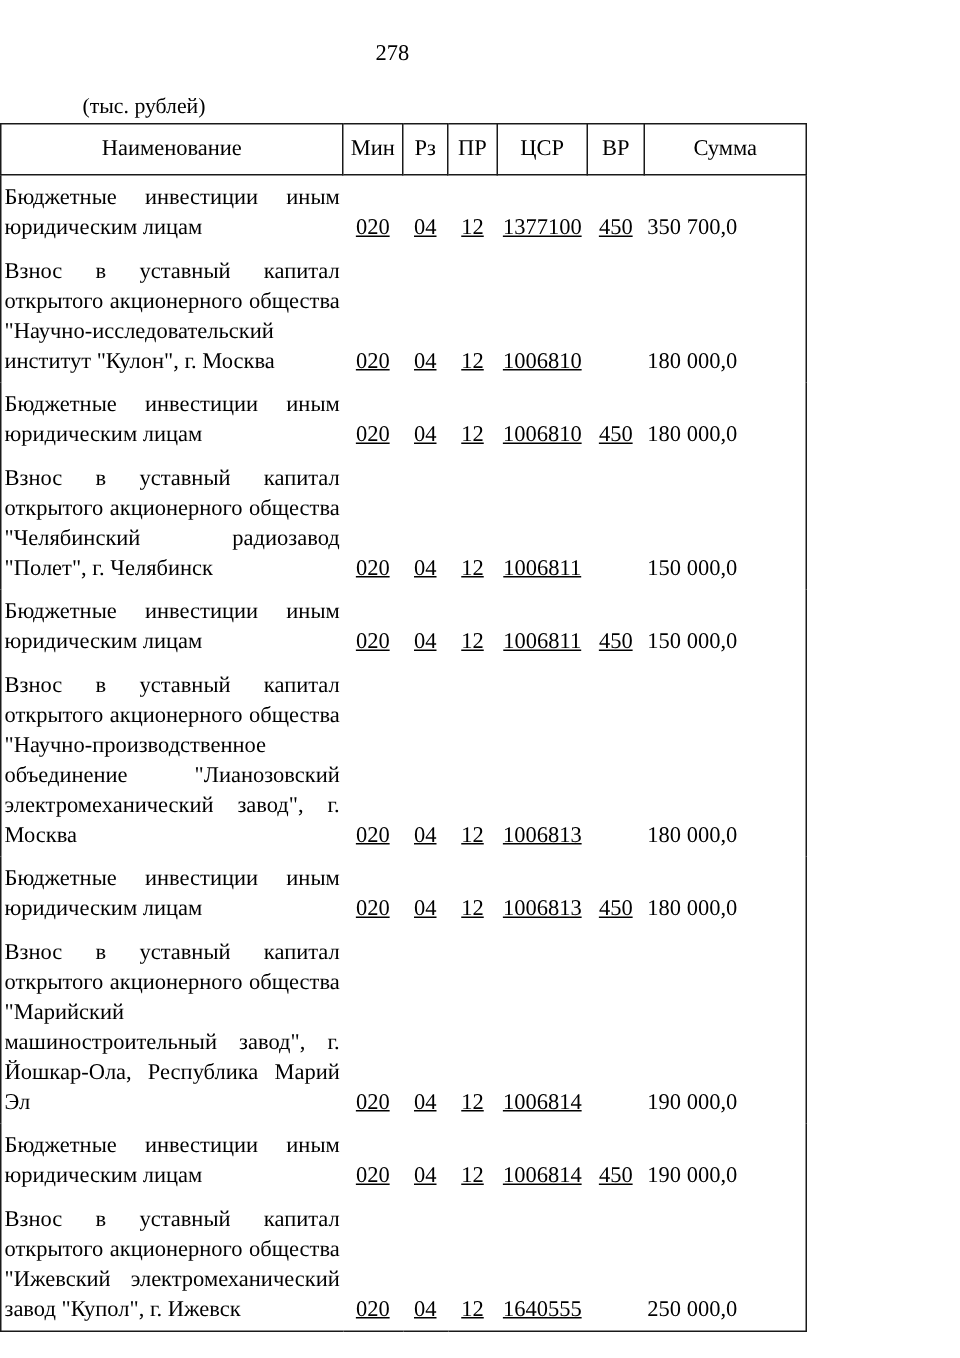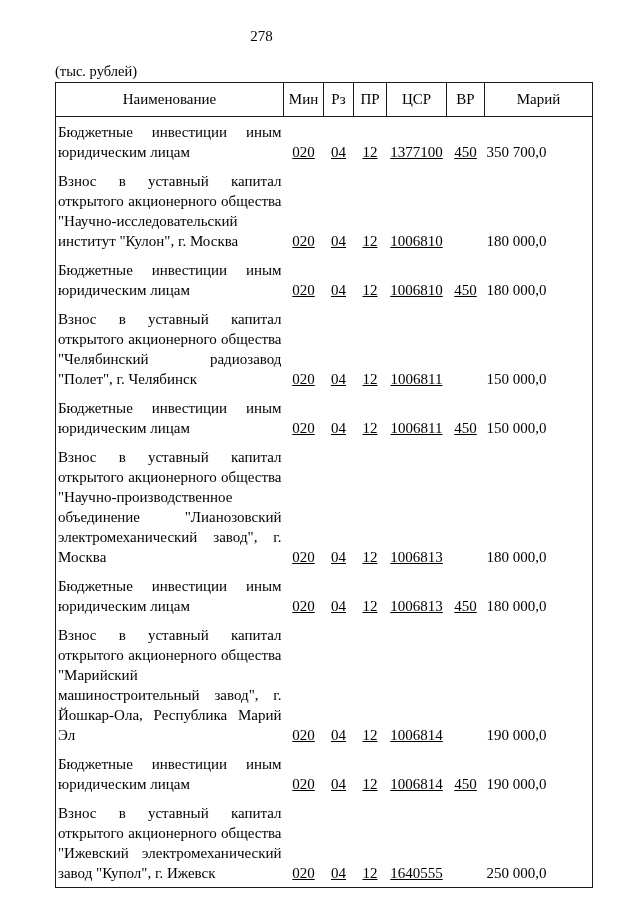--- a/index.html
+++ b/index.html
@@ -26,21 +26,20 @@
     font-size: 15px;
     margin: 0 0 18px 0;
   }
   .units-note {
     width: 537px;
     margin: 0 0 2px 55px;
     font-size: 14.5px;
   }
   table.budget-table {
     width: 537px;
-    margin-left: 55px;
     border-collapse: collapse;
     border: 1px solid #1a1a1a;
     font-size: 15px;
     table-layout: fixed;
   }
   table.budget-table thead th {
     border: 1px solid #1a1a1a;
     font-weight: normal;
     font-size: 15px;
     text-align: center;
@@ -97,21 +96,21 @@
         <col class="c-sum">
     </colgroup>
     <thead>
       <tr>
         <th>Наименование</th>
         <th>Мин</th>
         <th>Рз</th>
         <th>ПР</th>
         <th>ЦСР</th>
         <th>ВР</th>
-        <th>Марий</th>
+        <th>Сумма</th>
       </tr>
     </thead>
     <tbody>
         <tr>
           <td class="cell-name">Бюджетные инвестиции иным юридическим лицам</td>
           <td class="cell-min">020</td>
           <td class="cell-rz">04</td>
           <td class="cell-pr">12</td>
           <td class="cell-csr">1377100</td>
           <td class="cell-vr">450</td>

